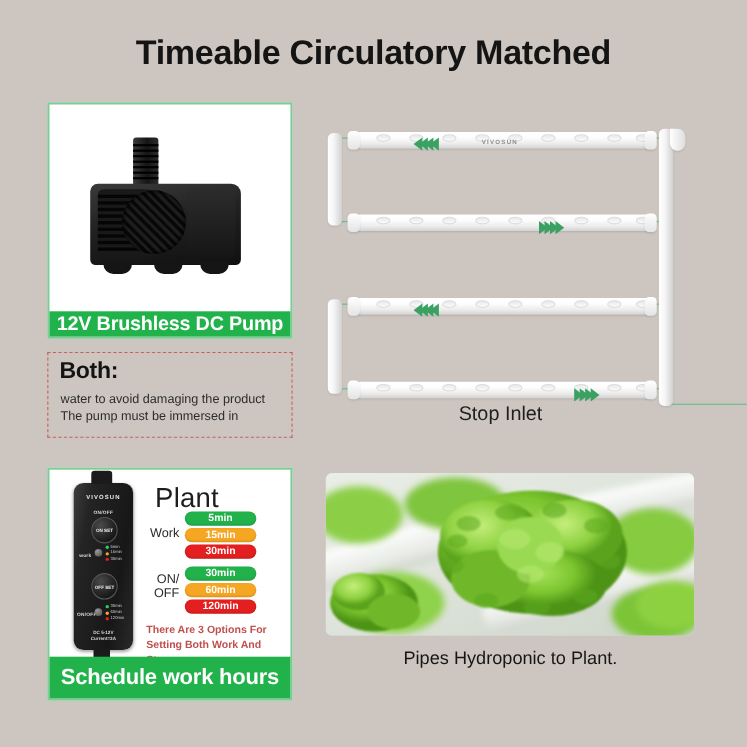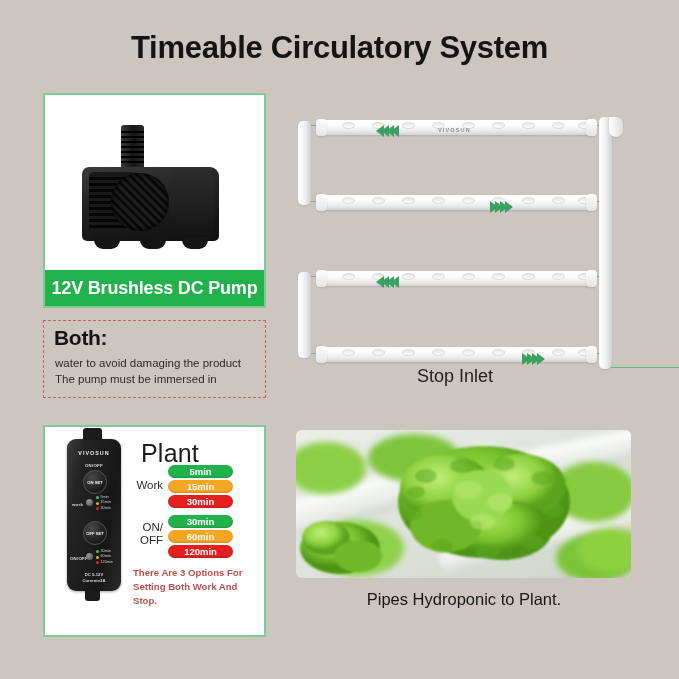--- a/index.html
+++ b/index.html
@@ -31,21 +31,21 @@
 
   
   #pump-panel{left:43px;top:93px;width:223px;height:215px;}
   .pump-art{position:absolute;left:0;top:0;right:0;bottom:34px;}
   .greenbar{
     position:absolute;left:0;right:0;bottom:0;height:34px;
     background:#22b24c;
     display:flex;align-items:center;justify-content:center;
     color:#fff;font-size:18px;font-weight:700;letter-spacing:-0.2px;
   }
-  #pump-caption-bar{height:36px;}
+  #pump-caption-bar{height:23px;}
 
   
   .pump-body{
     position:absolute;left:37px;top:72px;width:137px;height:74px;
     background:linear-gradient(170deg,#3a3a3a 0%,#212121 45%,#101010 100%);
     border-radius:7px 9px 5px 5px;
   }
   .pump-body:after{
     content:"";position:absolute;left:88px;top:6px;width:44px;height:62px;
     background:linear-gradient(180deg,#2b2b2b,#151515);
@@ -226,21 +226,21 @@
   .plant-caption{
     position:absolute;left:286px;top:588px;width:356px;text-align:center;
     font-size:16.5px;color:#161616;line-height:1.35;
   }
 </style>
 </head>
 <body>
 
 <div class="page">
 
-  <div class="title">Timeable Circulatory System</div>
+  <div class="title">Timeable Circulatory Matched</div>
 
   <div class="panel" id="pump-panel">
     <div class="pump-art">
       <div class="pump-spout">
         <span style="top:6px"></span>
           <span style="top:11px"></span>
           <span style="top:16px"></span>
         <span style="top:21px"></span>
           <span style="top:26px"></span>
           <span style="top:31px"></span>
@@ -340,20 +340,21 @@
       </div>
       <div class="chip c-green" style="left:123px;top:88px">30min</div>
       <div class="chip c-amber" style="left:123px;top:103px">60min</div>
       <div class="chip c-red" style="left:123px;top:118px">120min</div>
 
       <div class="red-note">
         <div>There Are 3 Options For</div>
         <div>Setting Both Work And Stop.</div>
       </div>
     </div>
+    <div class="greenbar" id="timer-caption-bar">Schedule work hours</div>
   </div>
 
   <div id="pipe-diagram">
 
     <div class="flow" style="left:16px;top:20px;width:300px;height:0;border-width:0 0 1.3px 0"></div>
     <div class="flow" style="left:16px;top:20px;width:0;height:77px;border-width:0 0 0 1.3px"></div>
     <div class="flow" style="left:16px;top:96px;width:302px;height:0;border-width:0 0 1.3px 0"></div>
     <div class="flow" style="left:316px;top:96px;width:0;height:76px;border-width:0 0 0 1.3px"></div>
     <div class="flow" style="left:16px;top:171px;width:301px;height:0;border-width:0 0 1.3px 0"></div>
     <div class="flow" style="left:16px;top:171px;width:0;height:78px;border-width:0 0 0 1.3px"></div>

